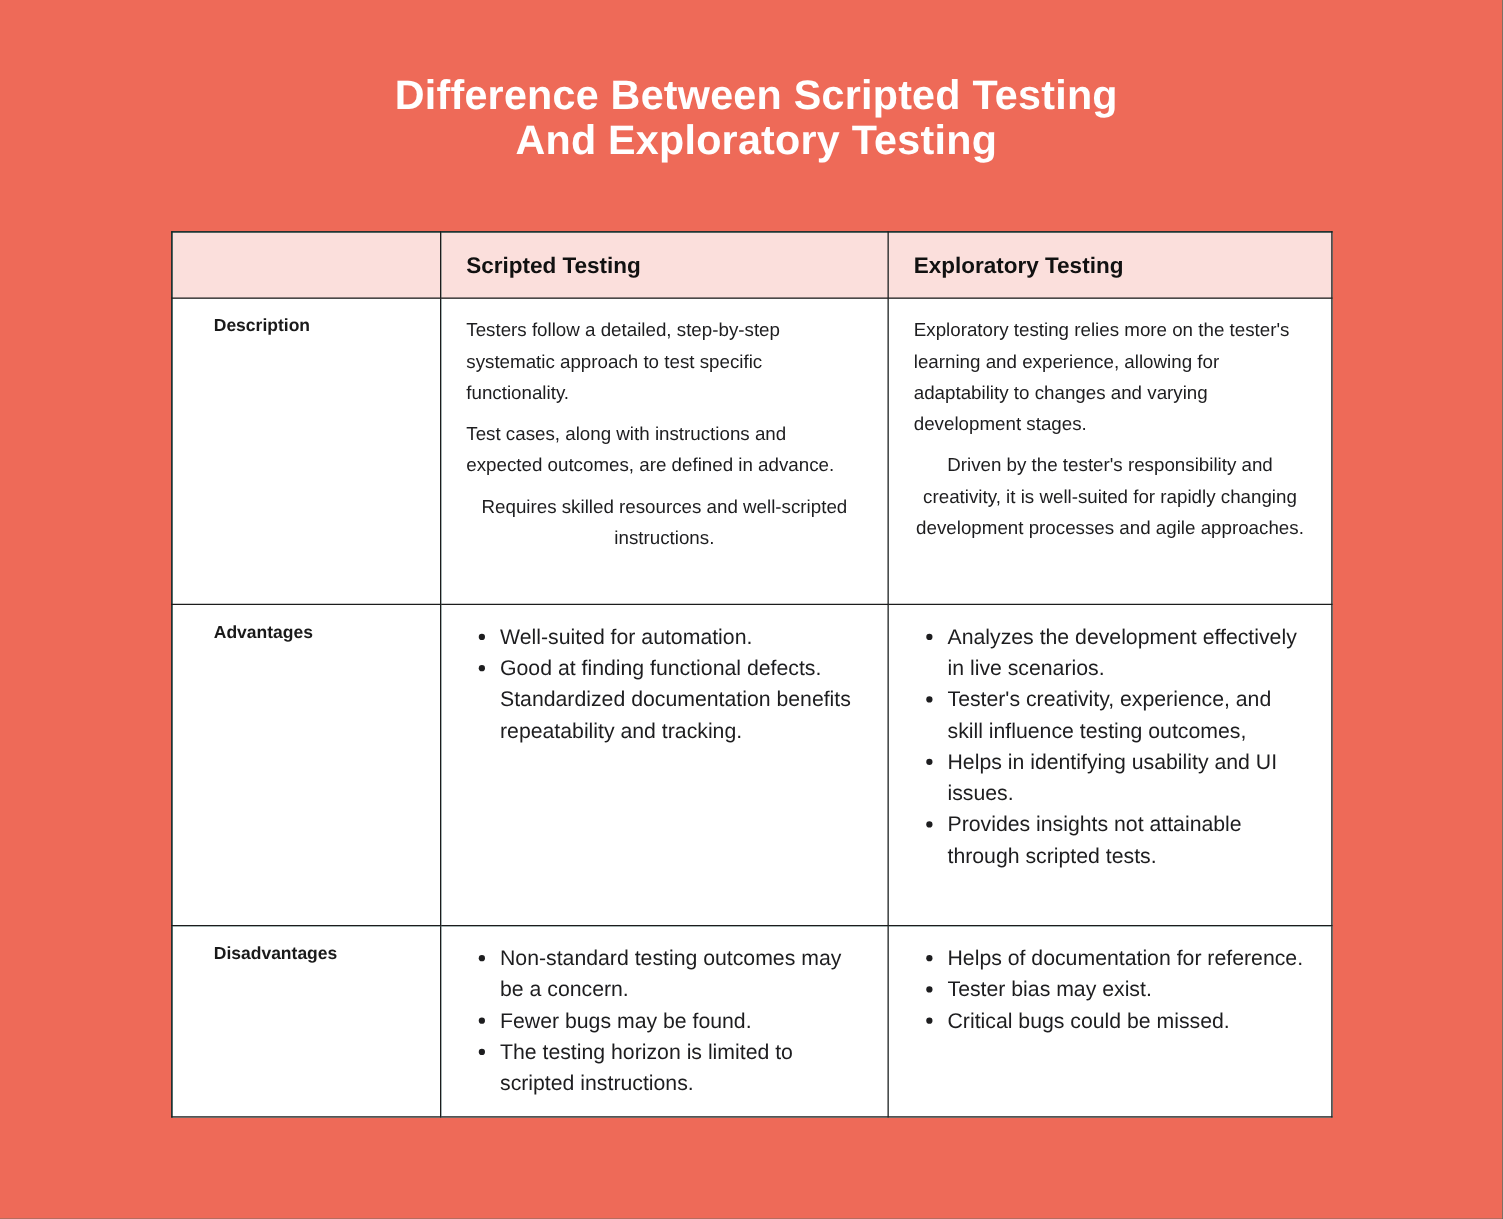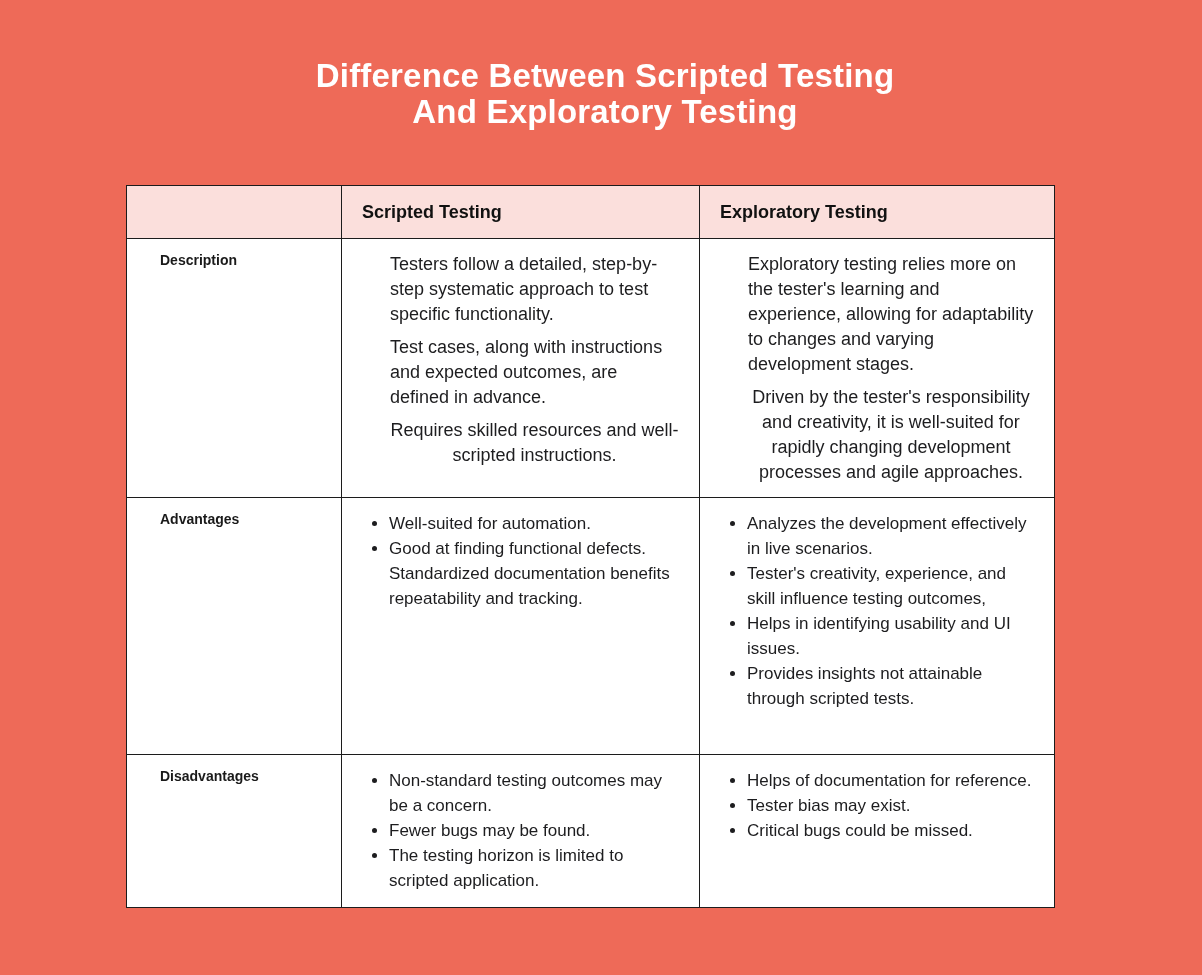--- a/index.html
+++ b/index.html
@@ -17,21 +17,21 @@
     width: 1202px;
     text-align: center;
     color: #FFFFFF;
     font-size: 33px;
     font-weight: 700;
     line-height: 36px;
     letter-spacing: 0.2px;
   }
   table.compare {
     position: absolute;
-    left: 126px;
+    left: 137px;
     top: 185px;
     width: 928px;
     border-collapse: collapse;
     table-layout: fixed;
     background: #0f766e;
   }
   col.c1 { width: 215px; }
   col.c2 { width: 358px; }
   col.c3 { width: 355px; }
   th, td {
@@ -53,24 +53,23 @@
   td.row-label {
     font-size: 14px;
     font-weight: 700;
     padding-left: 33px;
     color: #1A1A1A;
   }
   .row-description td { height: 245px; }
   .row-advantages  td { height: 257px; margin-left: 19px; }
   .row-disadvantages td { height: 153px; }
   .cell-paragraphs p {
-    font-size: 18px;
+    font-size: 15px;
     line-height: 25px;
     margin-bottom: 8px;
-    margin-left: 28px;
   }
   .cell-paragraphs p:last-child { margin-bottom: 0; text-align: center; }
   ul.cell-bullets {
     margin: 0;
     padding-left: 27px;
     list-style: disc;
   }
   ul.cell-bullets li {
     font-size: 17px;
     line-height: 25px;
@@ -126,21 +125,21 @@
             <li>Provides insights not attainable through scripted tests.</li>
           </ul>
       </td>
     </tr>
     <tr class="row-disadvantages">
       <td class="row-label">Disadvantages</td>
       <td>
         <ul class="cell-bullets">
             <li>Non-standard testing outcomes may be a concern.</li>
             <li>Fewer bugs may be found.</li>
-            <li>The testing horizon is limited to scripted application.</li>
+            <li>The testing horizon is limited to scripted instructions.</li>
           </ul>
       </td>
       <td>
         <ul class="cell-bullets">
             <li>Helps of documentation for reference.</li>
             <li>Tester bias may exist.</li>
             <li>Critical bugs could be missed.</li>
           </ul>
       </td>
     </tr>

